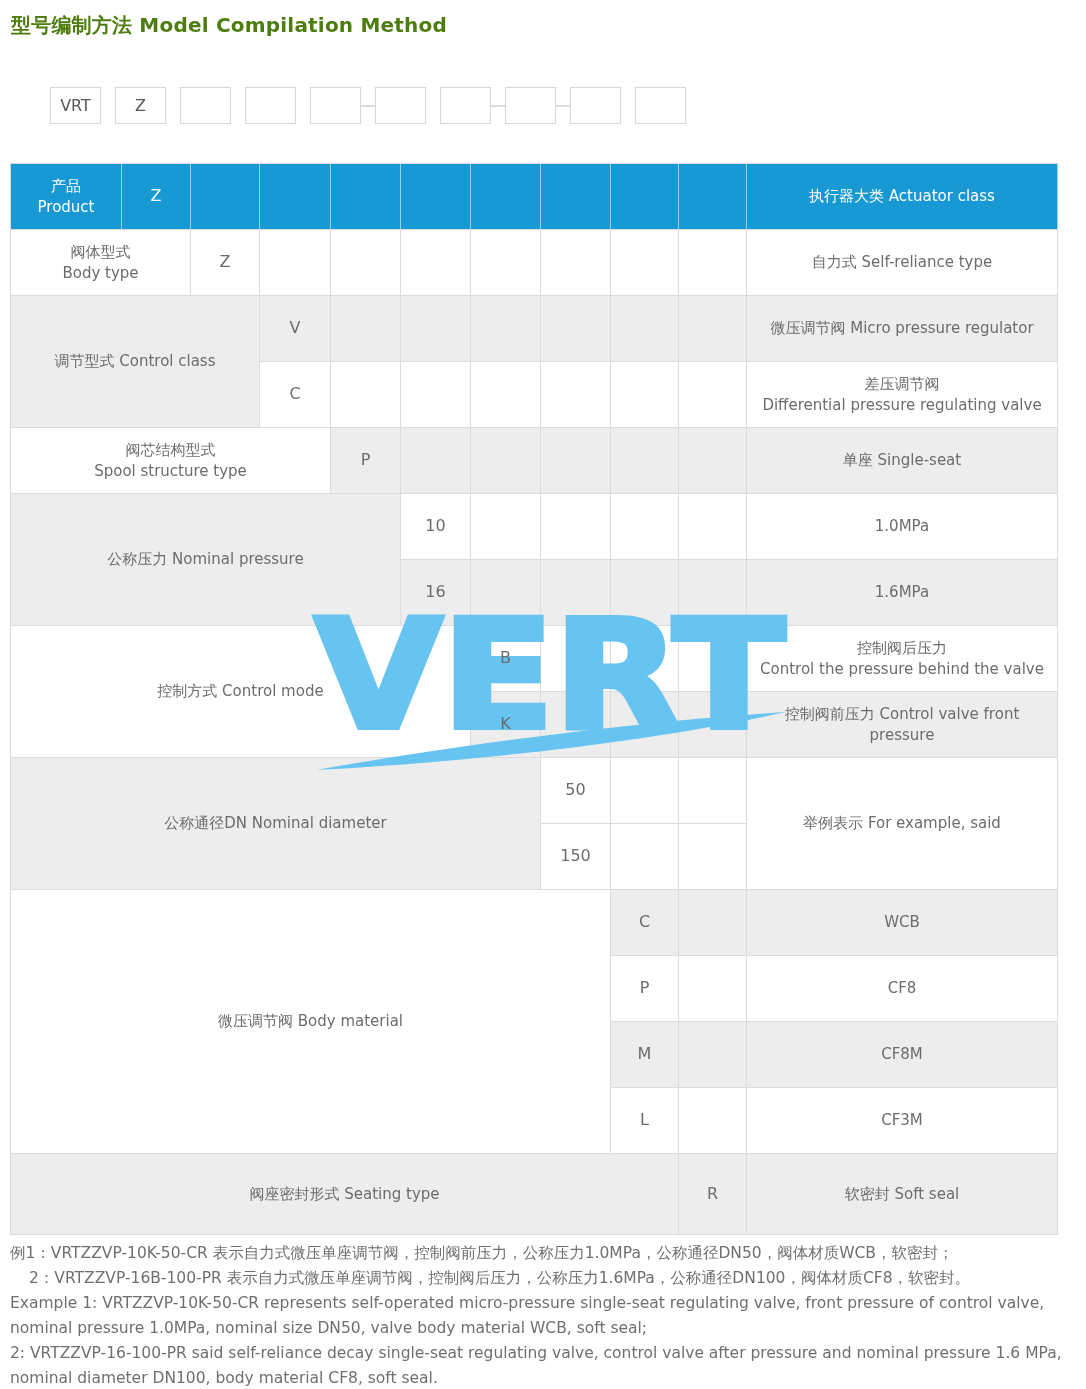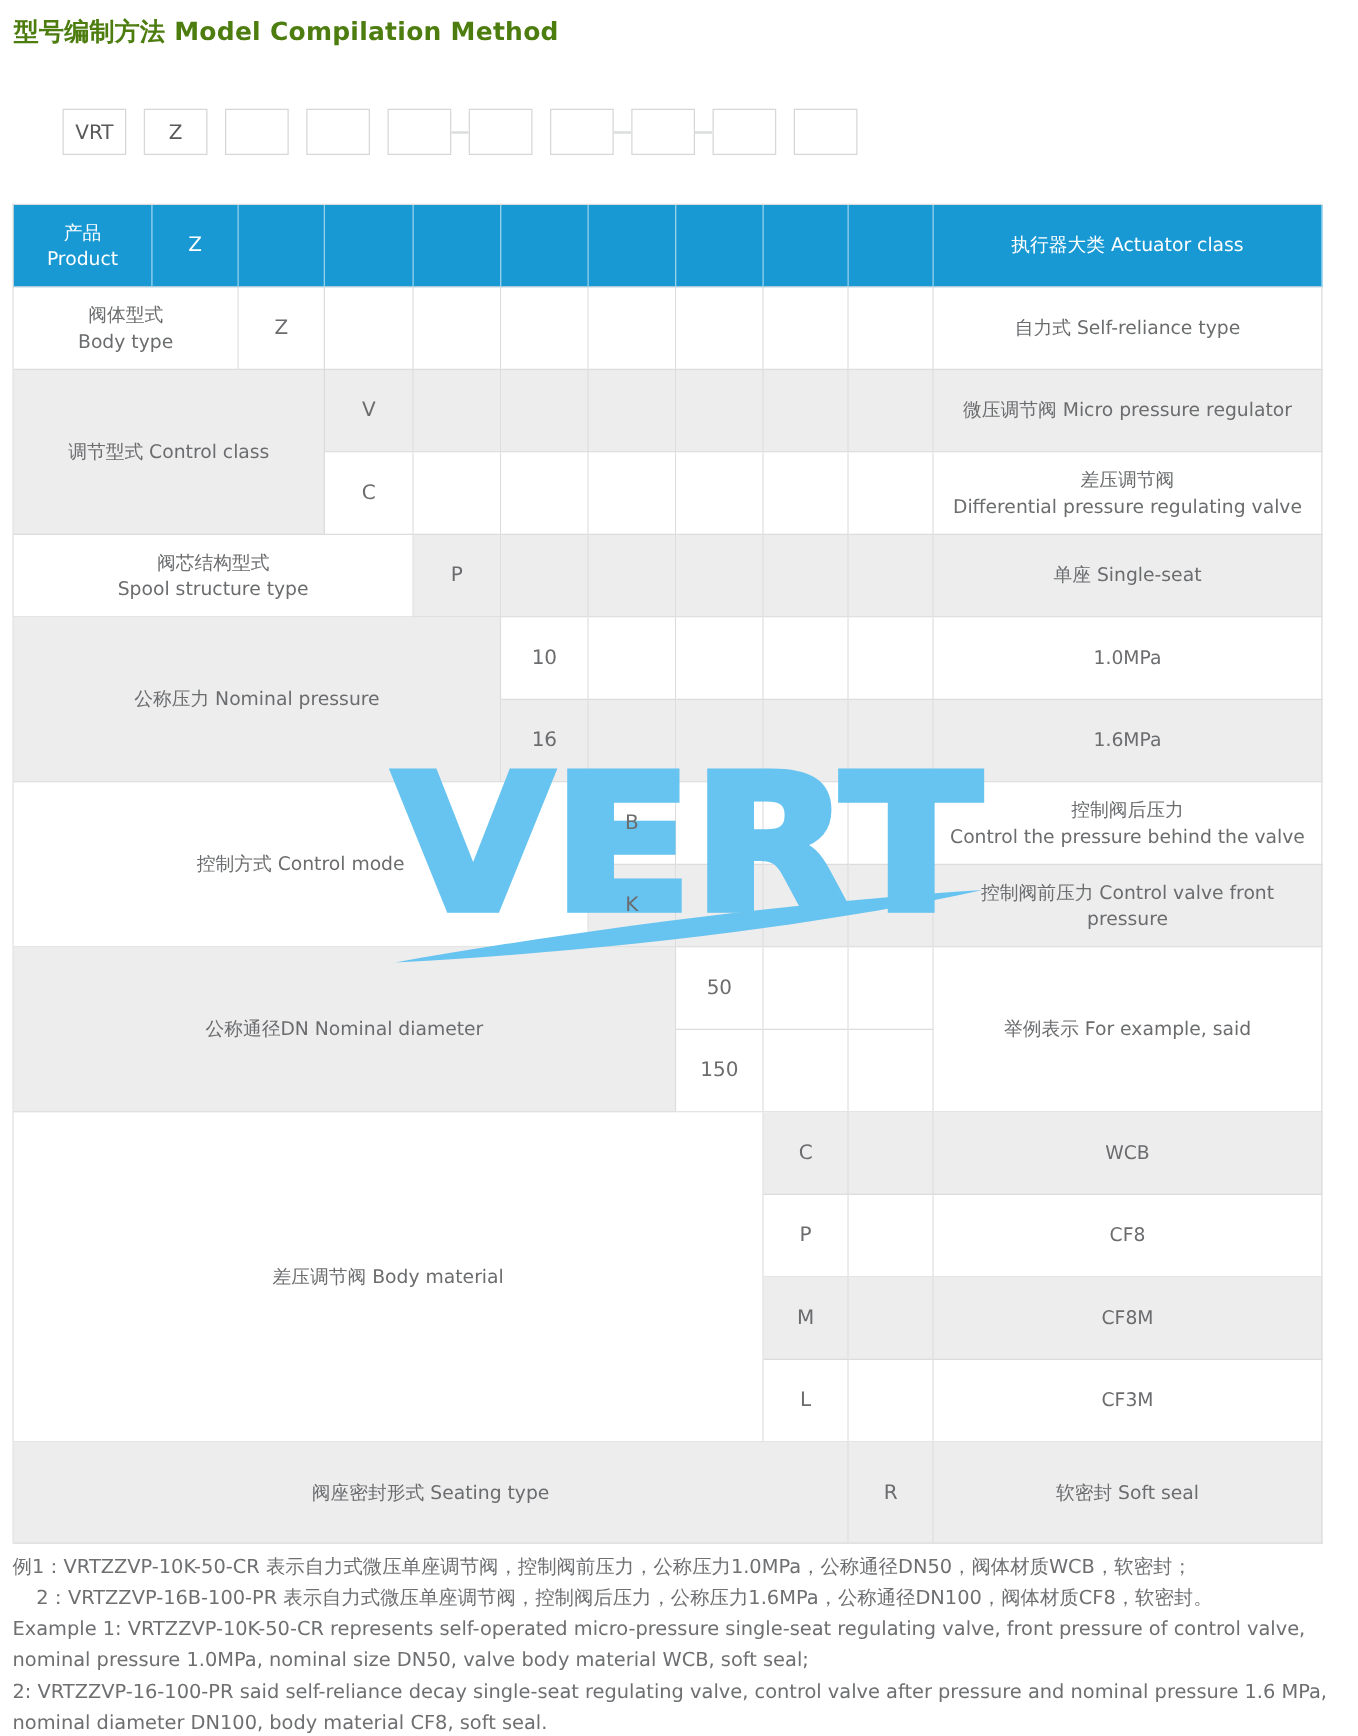--- a/index.html
+++ b/index.html
@@ -218,21 +218,21 @@
     <div class="cell white" style="grid-area: 10 / 10;"></div>
     <div class="cell white code" style="grid-area: 11 / 8;">
       <span class="t">150</span>
     </div>
     <div class="cell white" style="grid-area: 11 / 9;"></div>
     <div class="cell white" style="grid-area: 11 / 10;"></div>
     <div class="cell white" style="grid-area: 10 / 11 / span 2;">
       <span class="t">举例表示 For example, said</span>
     </div>
     <div class="cell white" style="grid-area: 12 / 1 / span 4 / span 8;">
-      <span class="t">差压调节阀 Body material</span>
+      <span class="t">微压调节阀 Body material</span>
     </div>
     <div class="cell gray code" style="grid-area: 12 / 9;">
       <span class="t">C</span>
     </div>
     <div class="cell gray" style="grid-area: 12 / 10;"></div>
     <div class="cell gray" style="grid-area: 12 / 11;">
       <span class="t">WCB</span>
     </div>
     <div class="cell white code" style="grid-area: 13 / 9;">
       <span class="t">P</span>

